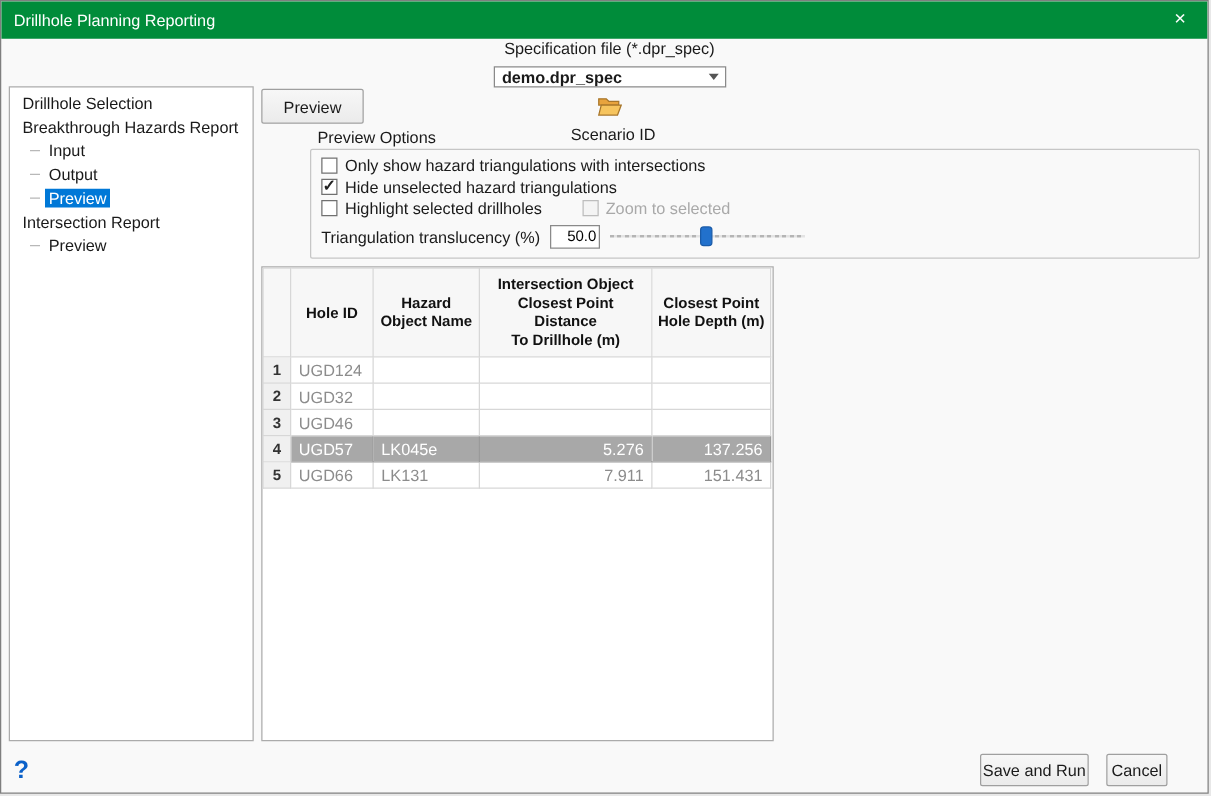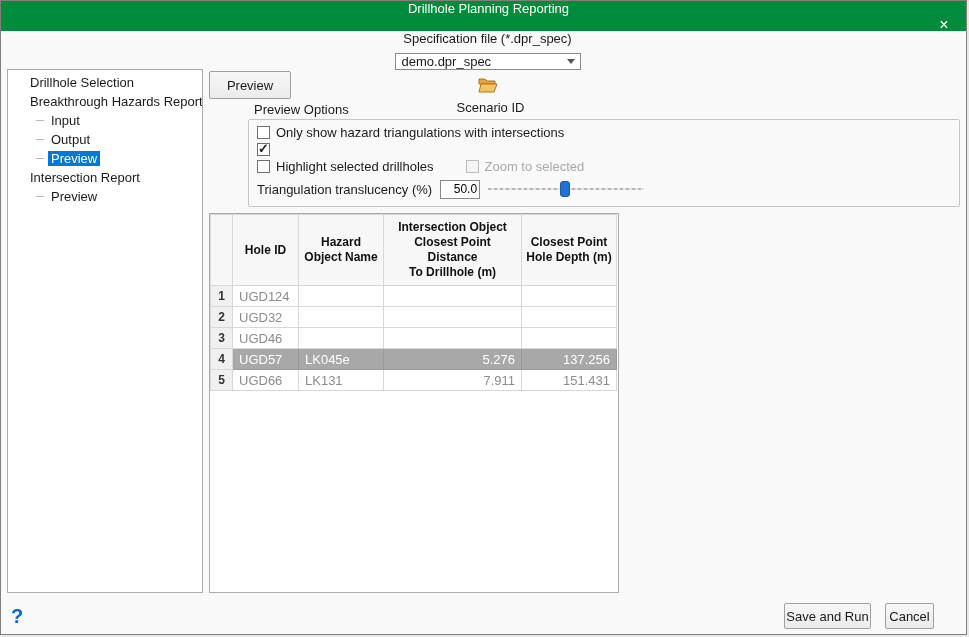--- a/index.html
+++ b/index.html
@@ -19,56 +19,54 @@
     border: 1px solid #7f7f7f;
     background: #f9f9f9;
     overflow: hidden;
   }
   
   .titlebar {
     position: absolute; top: 0; left: 0; right: 0; height: 30px;
     background: #008c3a;
     display: flex; align-items: center;
     color: #fff;
-    flex-direction: column;
   }
   .titlebar .title { padding-left: 10px; font-size: 13px; }
   .titlebar .close {
     margin-left: auto; width: 44px; height: 30px;
     display: flex; align-items: center; justify-content: center;
     font-size: 16px; cursor: default;
   }
   
   .toolbar {
     position: absolute; top: 30px; left: 0; right: 0; height: 36px;
     display: flex; align-items: center; padding-left: 8px; gap: 7px; flex-direction: column;
   }
   .combo {
     height: 24px; background: #fff; border: 1px solid #8a8a8a;
-    display: flex; align-items: center; position: relative;
+    display: flex; align-items: center; position: relative; font-weight: bold;
   }
   .combo .val { padding-left: 6px; flex: 1; overflow: hidden; white-space: nowrap; }
   .combo .arrow {
     width: 18px; height: 100%; display: flex; align-items: center; justify-content: center;
   }
   .combo .arrow::after {
     content: ""; border-left: 4px solid transparent; border-right: 4px solid transparent;
     border-top: 5px solid #555;
   }
   .combo.spec { width: 186px; }
   .combo.scenario { width: 130px; background: #f2f2f2; }
   .combo.scenario .val { color: #666; }
   .tool-icon { width: 20px; height: 20px; display: flex; align-items: center; justify-content: center; }
   .tool-icons { display: flex; gap: 5px; margin-left: 2px; }
   
   .sidebar {
     position: absolute; left: 6px; top: 68px; width: 196px; height: 524px;
     background: #fff; border: 1px solid #ababab; padding-top: 3px;
     overflow: hidden;
-    padding-left: 12px;
   }
   .tree-item { height: 19px; display: flex; align-items: center; padding-left: 7px; white-space: nowrap; }
   .tree-item.child { padding-left: 16px; }
   .branch { width: 8px; height: 1px; background: #b8b8b8; margin-right: 4px; flex: none; }
   .tree-item .lbl { padding: 0 3px; }
   .tree-item.sel .lbl { background: #0078d7; color: #fff; }
   
   .btn {
     background: linear-gradient(#f7f7f7, #ebebeb);
     border: 1px solid #9f9f9f; border-radius: 2px;
@@ -234,20 +232,21 @@
 
   <div class="groupbox">
     <div class="gb-title">Preview Options</div>
     <div class="gb-frame">
       <div class="cbrow">
         <span class="cb"></span>
         <span class="cbl">Only show hazard triangulations with intersections</span>
       </div>
       <div class="cbrow">
         <span class="cb checked"></span>
+        <span class="cbl">Hide unselected hazard triangulations</span>
       </div>
       <div class="cbrow">
         <span class="cb"></span>
         <span class="cbl">Highlight selected drillholes</span>
         <span class="zoom-group">
           <span class="cb disabled"></span>
           <span class="cbl disabled">Zoom to selected</span>
         </span>
       </div>
       <div class="transrow">

